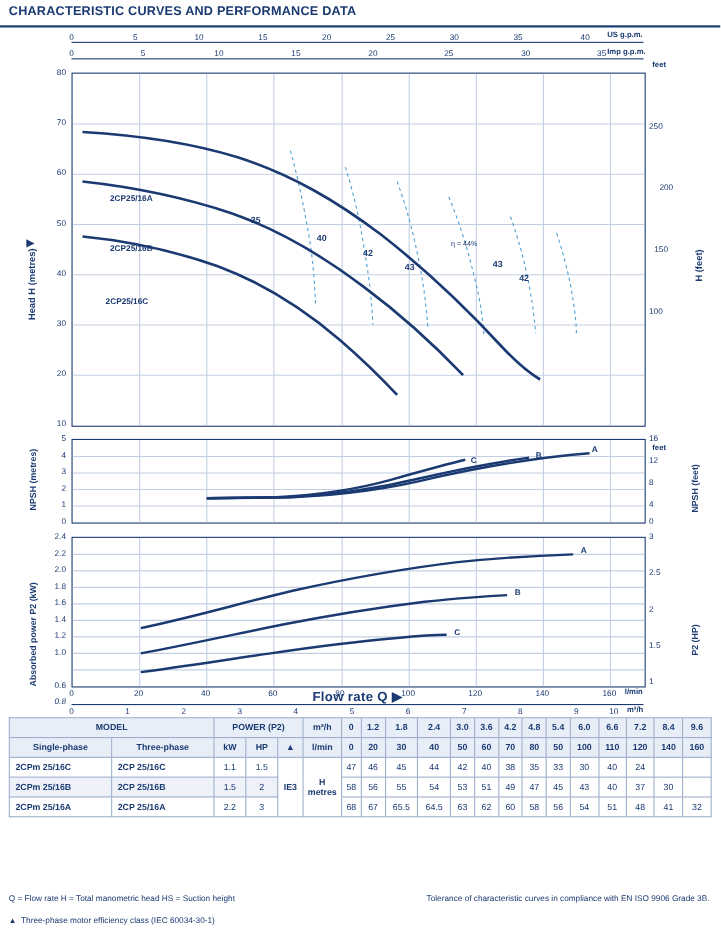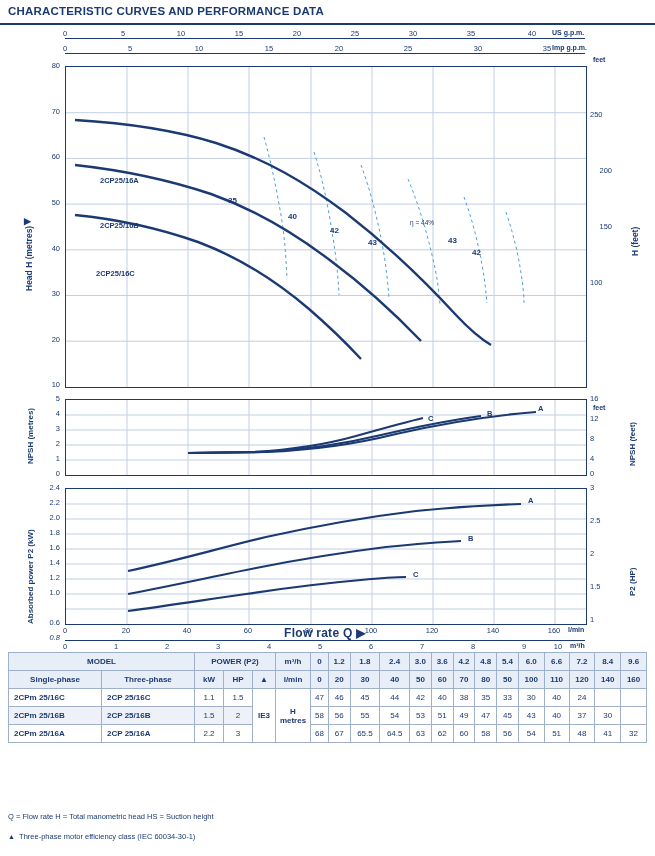--- a/index.html
+++ b/index.html
@@ -139,21 +139,21 @@
     <div class="tick-lab" style="left:40px;top:81px;width:20px;">70</div>
     <div class="tick-lab" style="left:40px;top:126px;width:20px;">60</div>
     <div class="tick-lab" style="left:40px;top:172px;width:20px;">50</div>
     <div class="tick-lab" style="left:40px;top:218px;width:20px;">40</div>
     <div class="tick-lab" style="left:40px;top:263px;width:20px;">30</div>
     <div class="tick-lab" style="left:40px;top:309px;width:20px;">20</div>
     <div class="tick-lab" style="left:40px;top:354px;width:20px;">10</div>
 
     <div class="tick-lab" style="left:590px;top:84px;width:22px;text-align:left;">250</div>
     <div class="tick-lab" style="left:590px;top:140px;width:22px;text-align:right;">200</div>
-    <div class="tick-lab" style="left:590px;top:196px;width:22px;text-align:right;">150</div>
+    <div class="tick-lab" style="left:590px;top:196px;width:22px;text-align:center;">150</div>
     <div class="tick-lab" style="left:590px;top:252px;width:22px;text-align:left;">100</div>
 
     <div class="ylabel" style="left:24px;top:265px;">Head H  (metres)</div>
     <div class="pt-lab" style="left:24px;top:190px;font-size:9px;">▶</div>
     <div class="ylabel" style="left:630px;top:230px;">H  (feet)</div>
 
     <div class="plot" style="left:65px;top:373px;width:520px;height:75px;">
       <svg width="520" height="75" viewBox="0 0 520 75" style="position:absolute;left:0;top:0;">
         <g stroke="#c3cfe2" stroke-width="1">
           <line x1="61" y1="0" x2="61" y2="75"></line>
@@ -383,15 +383,16 @@
       <td>54</td>
       <td>51</td>
       <td>48</td>
       <td>41</td>
       <td>32</td>
     </tr>
   </tbody>
     </table>
 
   <div class="foot" style="top:812px;">Q = Flow rate   H = Total manometric head   HS = Suction height</div>
+  <div class="foot-r" style="top:812px;">Tolerance of characteristic curves in compliance with EN ISO 9906 Grade 3B.</div>
   <div class="foot" style="top:832px;"><span class="tri">▲</span>&nbsp;&nbsp;<span>Three-phase motor efficiency class (IEC 60034-30-1)</span></div>
 
 </div>
 
 </body></html>

